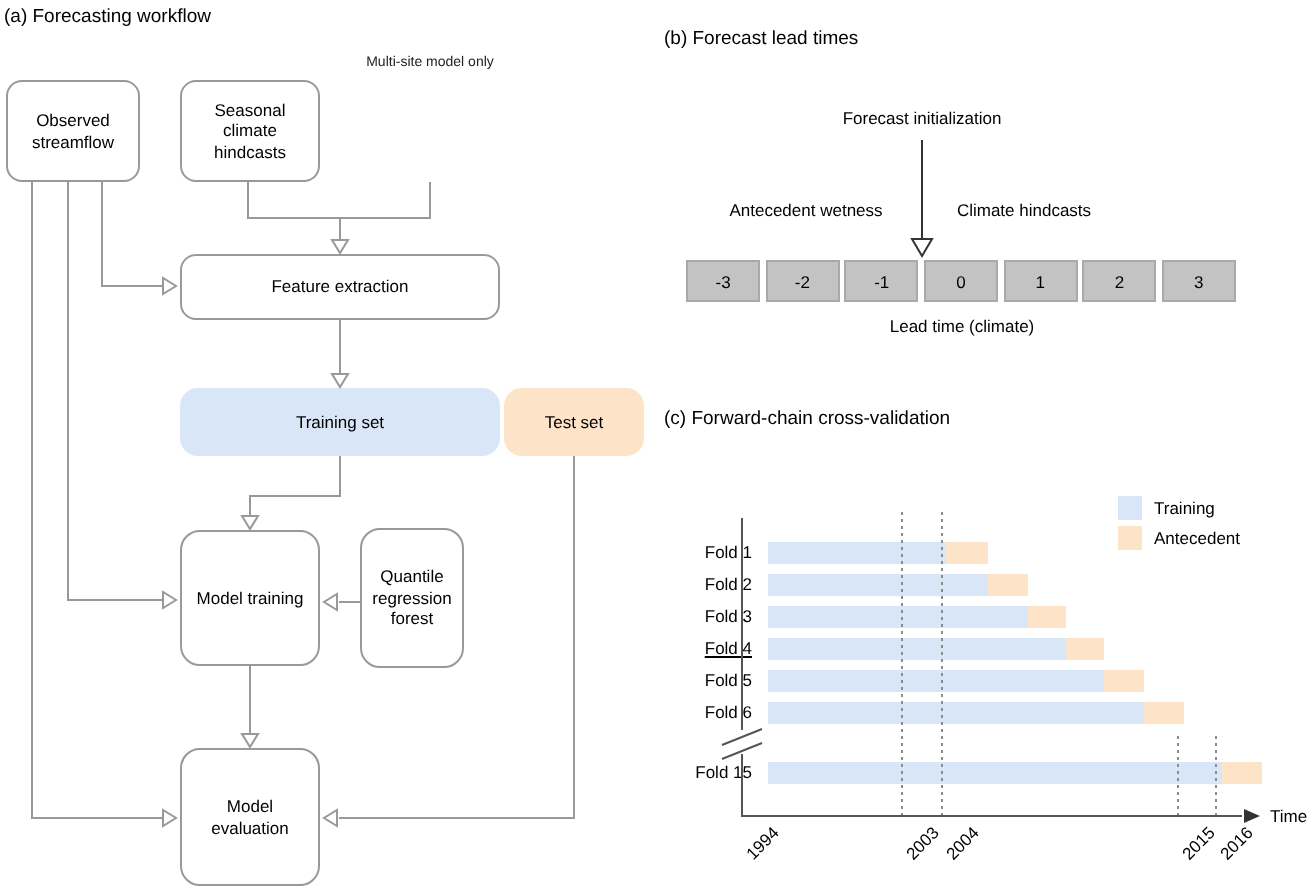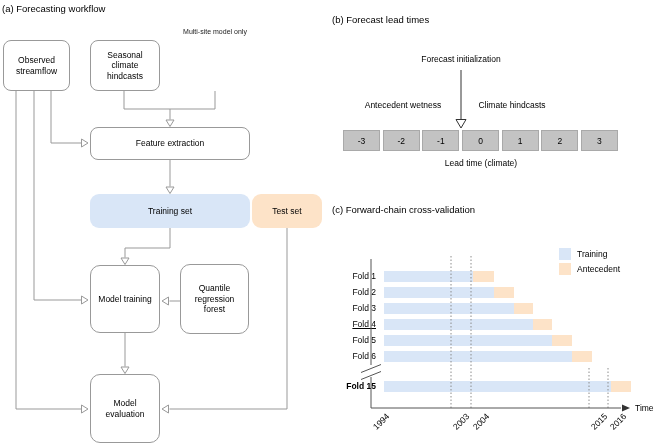--- a/index.html
+++ b/index.html
@@ -37,21 +37,21 @@
 
   <div class="box" style="left:3px;top:40px;width:67px;height:51px;">Observed
 streamflow</div>
   <div class="box" style="left:90px;top:40px;width:70px;height:51px;">Seasonal
 climate
 hindcasts</div>
   <div class="box" style="left:90px;top:127px;width:160px;height:33px;">Feature extraction</div>
   <div class="box fillbox" style="left: 90px; top: 194px; width: 160px; height: 34px; background: rgb(217, 230, 247);">Training set</div>
   <div class="box fillbox" style="left: 252px; top: 194px; width: 70px; height: 34px; background: rgb(253, 227, 200);">Test set</div>
   <div class="box sqbox" style="left:90px;top:265px;width:70px;height:68px;">Model training</div>
-  <div class="box sqbox" style="left:180px;top:264px;width:69px;height:70px;">Quantile
+  <div class="box sqbox" style="left:180px;top:264px;width:52px;height:70px;">Quantile
 regression
 forest</div>
   <div class="box sqbox" style="left:90px;top:374px;width:70px;height:69px;">Model
 evaluation</div>
 
   <div class="ptitle" style="left:332px;top:3px;margin-top:11px;">(b) Forecast lead times</div>
   <div class="lbl" style="left:400px;top:54px;width:122px;text-align:center;">Forecast initialization</div>
   <div class="lbl" style="left:353px;top:100px;width:100px;text-align:center;">Antecedent wetness</div>
   <div class="lbl" style="left:462px;top:100px;width:100px;text-align:center;">Climate hindcasts</div>
   <div class="lead-cells">
@@ -84,21 +84,21 @@
       <div class="bar-seg" style="left: 131px; width: 19px; top: 45px; background: rgb(253, 227, 200);"></div>
       <div class="fold-label" style="top: 61px; text-decoration: underline;">Fold 4</div>
       <div class="bar-seg" style="left: 1px; width: 149px; top: 61px; background: rgb(217, 230, 247);"></div>
       <div class="bar-seg" style="left: 150px; width: 19px; top: 61px; background: rgb(253, 227, 200);"></div>
       <div class="fold-label" style="top: 77px;">Fold 5</div>
       <div class="bar-seg" style="left: 1px; width: 168px; top: 77px; background: rgb(217, 230, 247);"></div>
       <div class="bar-seg" style="left: 169px; width: 20px; top: 77px; background: rgb(253, 227, 200);"></div>
       <div class="fold-label" style="top: 93px;">Fold 6</div>
       <div class="bar-seg" style="left: 1px; width: 188px; top: 93px; background: rgb(217, 230, 247);"></div>
       <div class="bar-seg" style="left: 189px; width: 20px; top: 93px; background: rgb(253, 227, 200);"></div>
-      <div class="fold-label" style="top: 123px; font-weight: bold;">Fold 15</div>
+      <div class="fold-label" style="top: 123px;">Fold 15</div>
       <div class="bar-seg" style="left: 1px; width: 227px; top: 123px; background: rgb(217, 230, 247);"></div>
       <div class="bar-seg" style="left: 228px; width: 20px; top: 123px; background: rgb(253, 227, 200);"></div>
       <div class="tick" style="left: -44px; top: 154px;">1994</div>
       <div class="tick" style="left: 36px; top: 154px;">2003</div>
       <div class="tick" style="left: 56px; top: 154px;">2004</div>
       <div class="tick" style="left: 174px; top: 154px;">2015</div>
       <div class="tick" style="left: 193px; top: 154px;">2016</div>
     </div>
   <div class="lbl" style="left:635px;top:403px;">Time</div>
 

